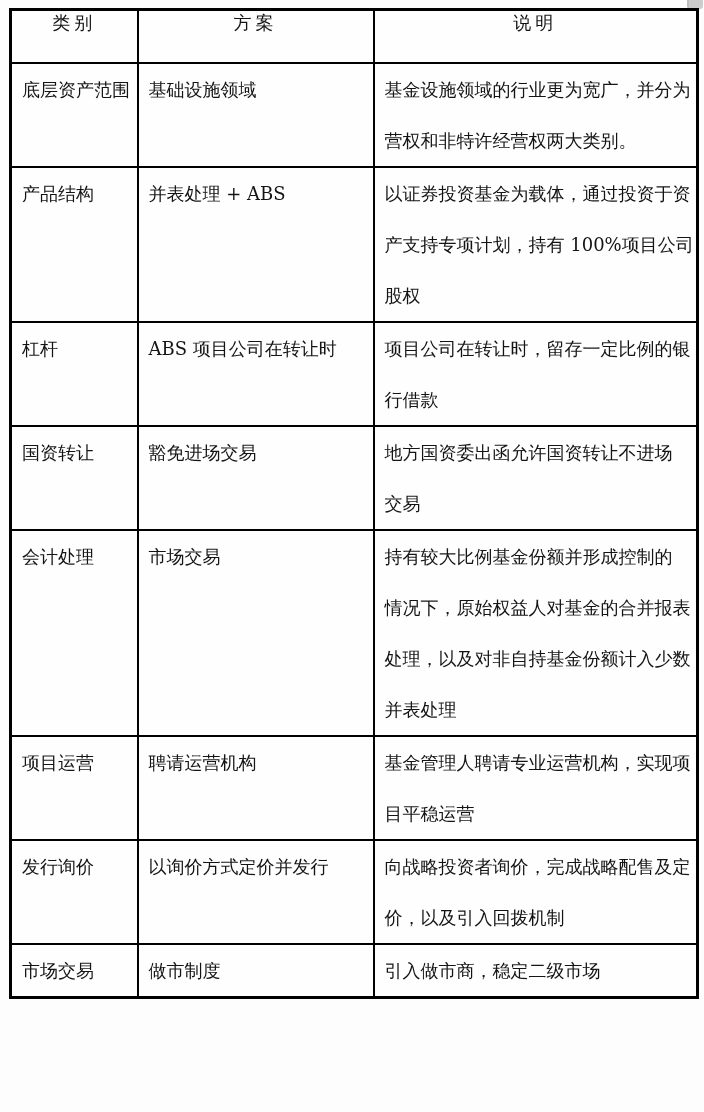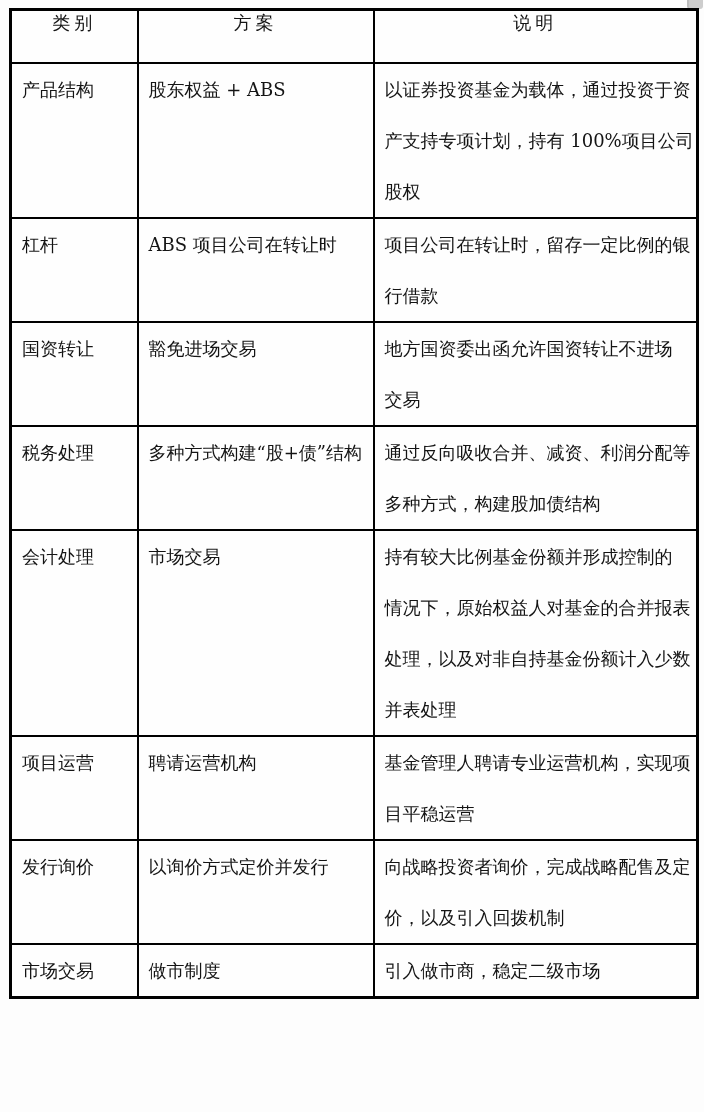--- a/index.html
+++ b/index.html
@@ -80,26 +80,38 @@
     </colgroup>
     <thead>
       <tr>
         <th class="header-cell">类别</th>
         <th class="header-cell">方案</th>
         <th class="header-cell">说明</th>
       </tr>
     </thead>
     <tbody>
 
+    <tr>
+          <td>
+            <div class="line">底层资产范围</div>
+          </td>
+          <td>
+            <div class="line">基础设施领域</div>
+          </td>
+          <td>
+            <div class="line">基金设施领域的行业更为宽广，并分为</div>
+            <div class="line">营权和非特许经营权两大类别。</div>
+          </td>
+        </tr>
         <tr>
           <td>
             <div class="line">产品结构</div>
           </td>
           <td>
-            <div class="line">股东权益 + ABS</div>
+            <div class="line">并表处理 + ABS</div>
           </td>
           <td>
             <div class="line">以证券投资基金为载体，通过投资于资</div>
             <div class="line">产支持专项计划，持有 100%项目公司</div>
             <div class="line">股权</div>
           </td>
         </tr>
         <tr>
           <td>
             <div class="line">杠杆</div>
@@ -115,32 +127,20 @@
         <tr>
           <td>
             <div class="line">国资转让</div>
           </td>
           <td>
             <div class="line">豁免进场交易</div>
           </td>
           <td>
             <div class="line">地方国资委出函允许国资转让不进场</div>
             <div class="line">交易</div>
-          </td>
-        </tr>
-        <tr>
-          <td>
-            <div class="line">税务处理</div>
-          </td>
-          <td>
-            <div class="line">多种方式构建“股+债”结构</div>
-          </td>
-          <td>
-            <div class="line">通过反向吸收合并、减资、利润分配等</div>
-            <div class="line">多种方式，构建股加债结构</div>
           </td>
         </tr>
         <tr>
           <td>
             <div class="line">会计处理</div>
           </td>
           <td>
             <div class="line">市场交易</div>
           </td>
           <td>

